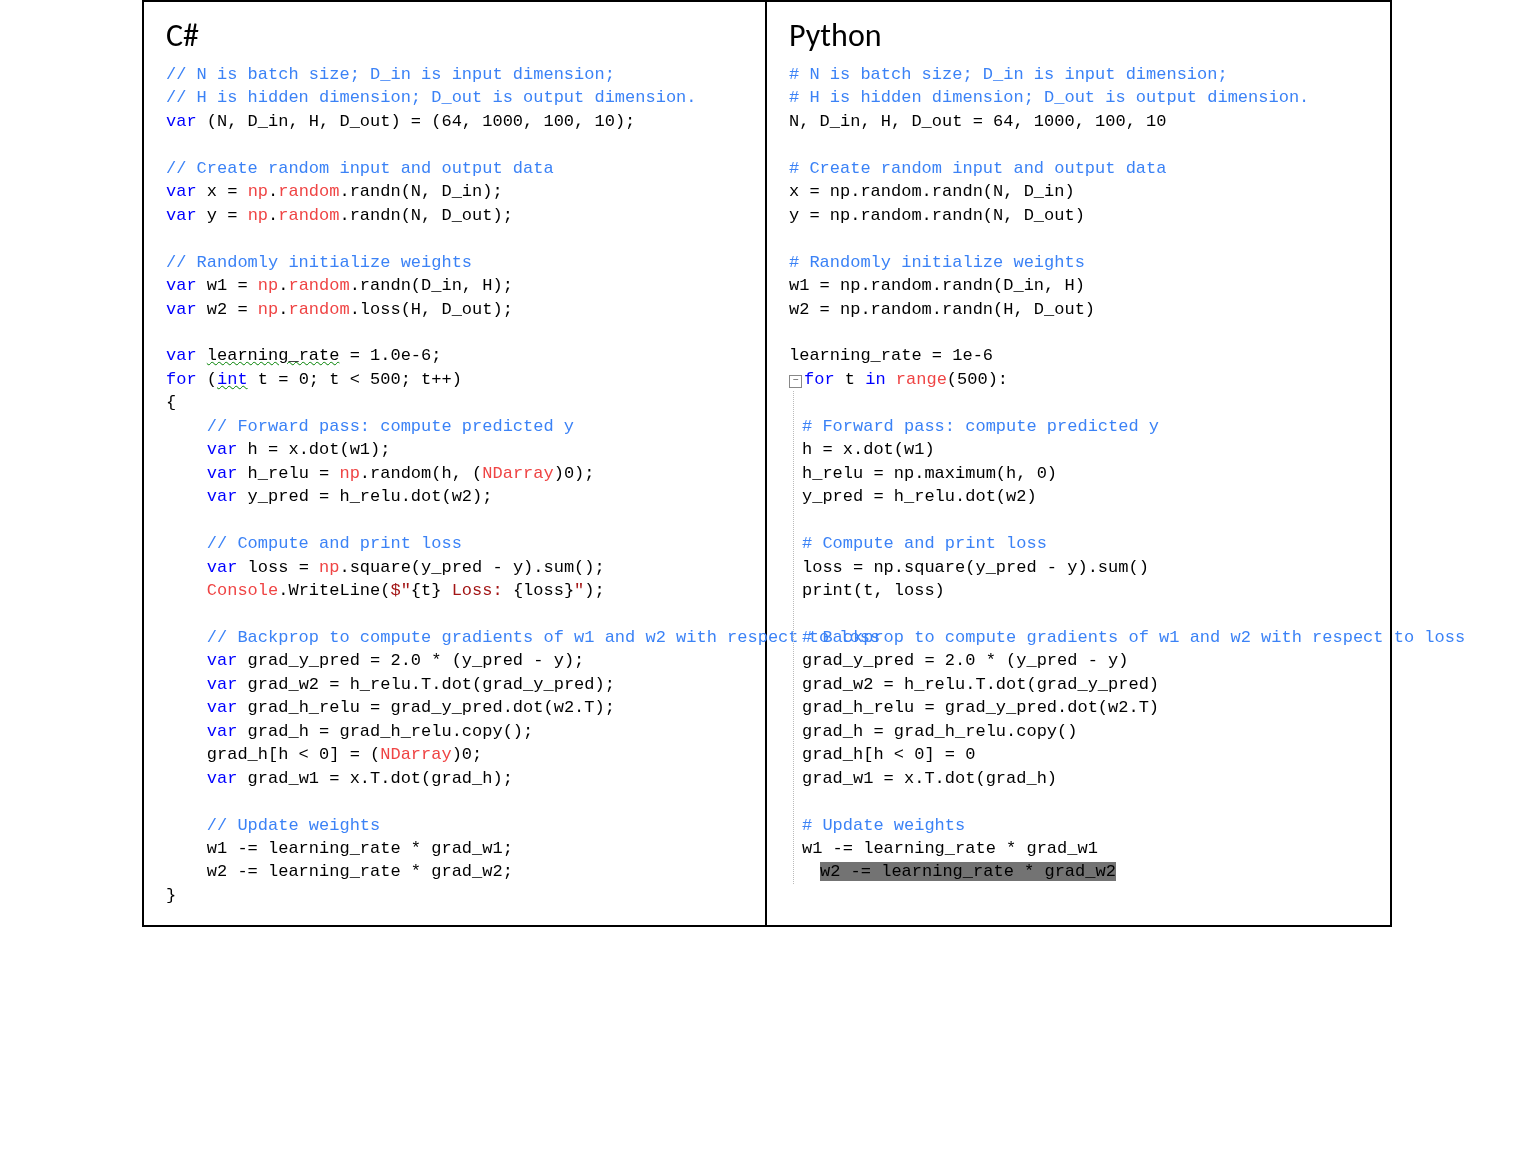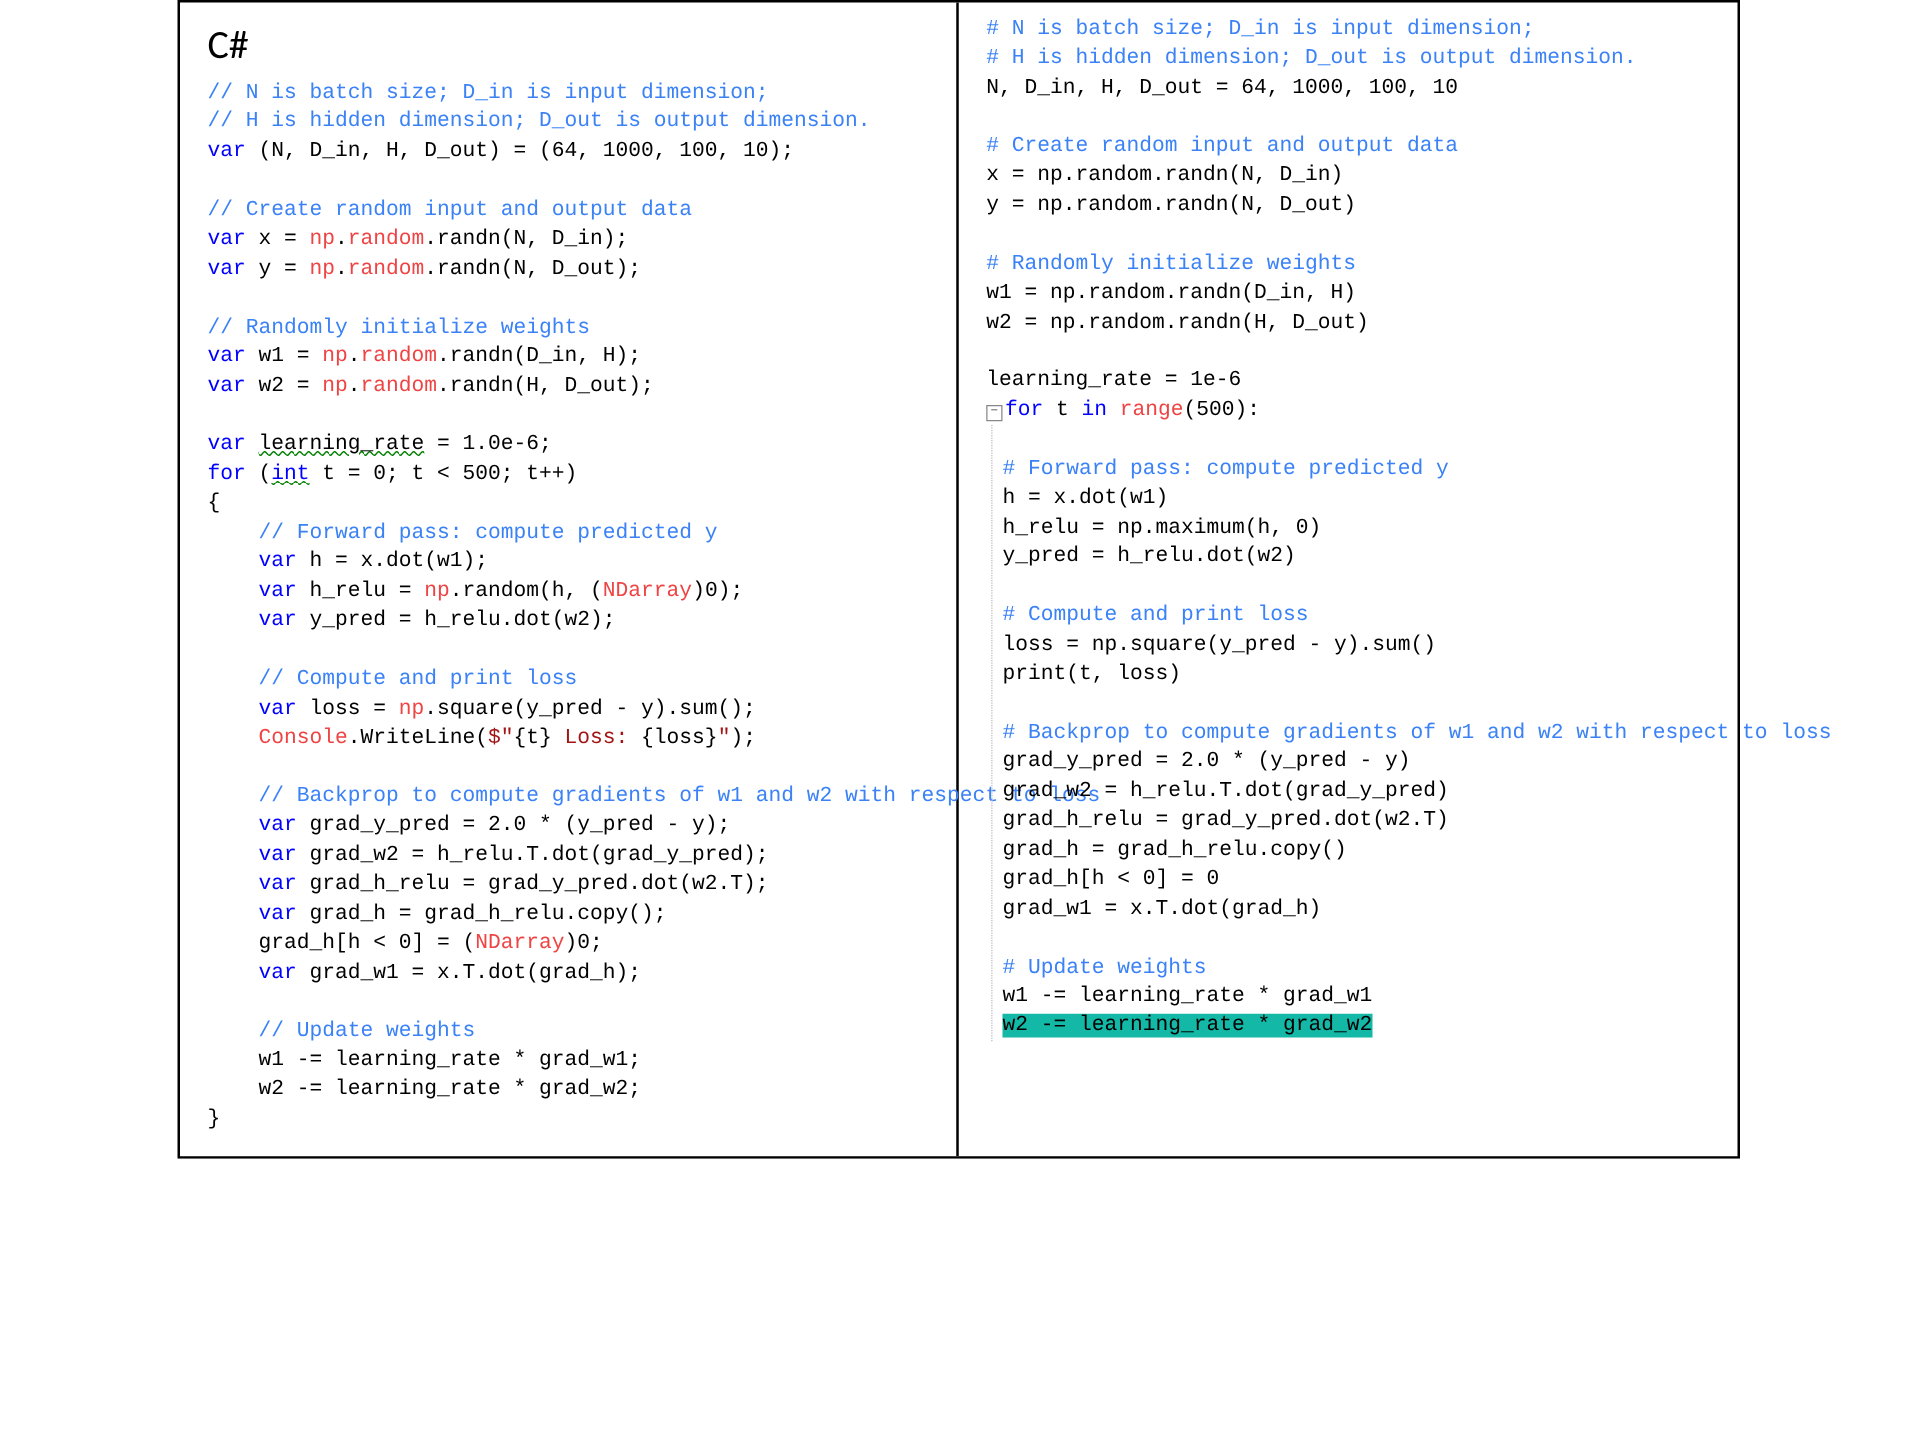--- a/index.html
+++ b/index.html
@@ -54,41 +54,42 @@
     vertical-align: 1px;
     margin-right: 2px;
     background:#fff;
   }
   .guide {
     border-left: 1px dotted #bbb;
     margin-left: 4px;
     padding-left: 8px;
   }
   .cursor-line {
-    background: #14b8a6;
+    background: #737373;
+    margin-left: 18px;
   }
 </style>
 </head>
 <body>
 
 <div class="frame">
 
   <div class="pane left">
     <h2 class="title">C#</h2>
 <pre class="code"><span class="c">// N is batch size; D_in is input dimension;</span>
 <span class="c">// H is hidden dimension; D_out is output dimension.</span>
 <span class="k">var</span><span> (N, D_in, H, D_out) = (64, 1000, 100, 10);</span>
 
 <span class="c">// Create random input and output data</span>
 <span class="k">var</span><span> x = </span><span class="t">np</span><span>.</span><span class="t">random</span><span>.randn(N, D_in);</span>
 <span class="k">var</span><span> y = </span><span class="t">np</span><span>.</span><span class="t">random</span><span>.randn(N, D_out);</span>
 
 <span class="c">// Randomly initialize weights</span>
 <span class="k">var</span><span> w1 = </span><span class="t">np</span><span>.</span><span class="t">random</span><span>.randn(D_in, H);</span>
-<span class="k">var</span><span> w2 = </span><span class="t">np</span><span>.</span><span class="t">random</span><span>.randn(H, D_out);</span>
+<span class="k">var</span><span> w2 = </span><span class="t">np</span><span>.</span><span class="t">random</span><span>.loss(H, D_out);</span>
 
 <span class="k">var</span><span> </span><span class="w">learning_rate</span><span> = 1.0e-6;</span>
 <span class="k">for</span><span> (</span><span class="k w">int</span><span> t = 0; t &lt; 500; t++)</span>
 <span>{</span>
 <span class="c">    // Forward pass: compute predicted y</span>
 <span>    </span><span class="k">var</span><span> h = x.dot(w1);</span>
 <span>    </span><span class="k">var</span><span> h_relu = </span><span class="t">np</span><span>.random(h, (</span><span class="t">NDarray</span><span>)0);</span>
 <span>    </span><span class="k">var</span><span> y_pred = h_relu.dot(w2);</span>
 
 <span class="c">    // Compute and print loss</span>
@@ -103,20 +104,21 @@
 <span>    grad_h[h &lt; 0] = (</span><span class="t">NDarray</span><span>)0;</span>
 <span>    </span><span class="k">var</span><span> grad_w1 = x.T.dot(grad_h);</span>
 
 <span class="c">    // Update weights</span>
 <span>    w1 -= learning_rate * grad_w1;</span>
 <span>    w2 -= learning_rate * grad_w2;</span>
 <span>}</span></pre>
   </div>
 
   <div class="pane right">
+    <h2 class="title">Python</h2>
 <pre class="code"><span class="c"># N is batch size; D_in is input dimension;</span>
 <span class="c"># H is hidden dimension; D_out is output dimension.</span>
 <span>N, D_in, H, D_out = 64, 1000, 100, 10</span>
 
 <span class="c"># Create random input and output data</span>
 <span>x = np.random.randn(N, D_in)</span>
 <span>y = np.random.randn(N, D_out)</span>
 
 <span class="c"># Randomly initialize weights</span>
 <span>w1 = np.random.randn(D_in, H)</span>

